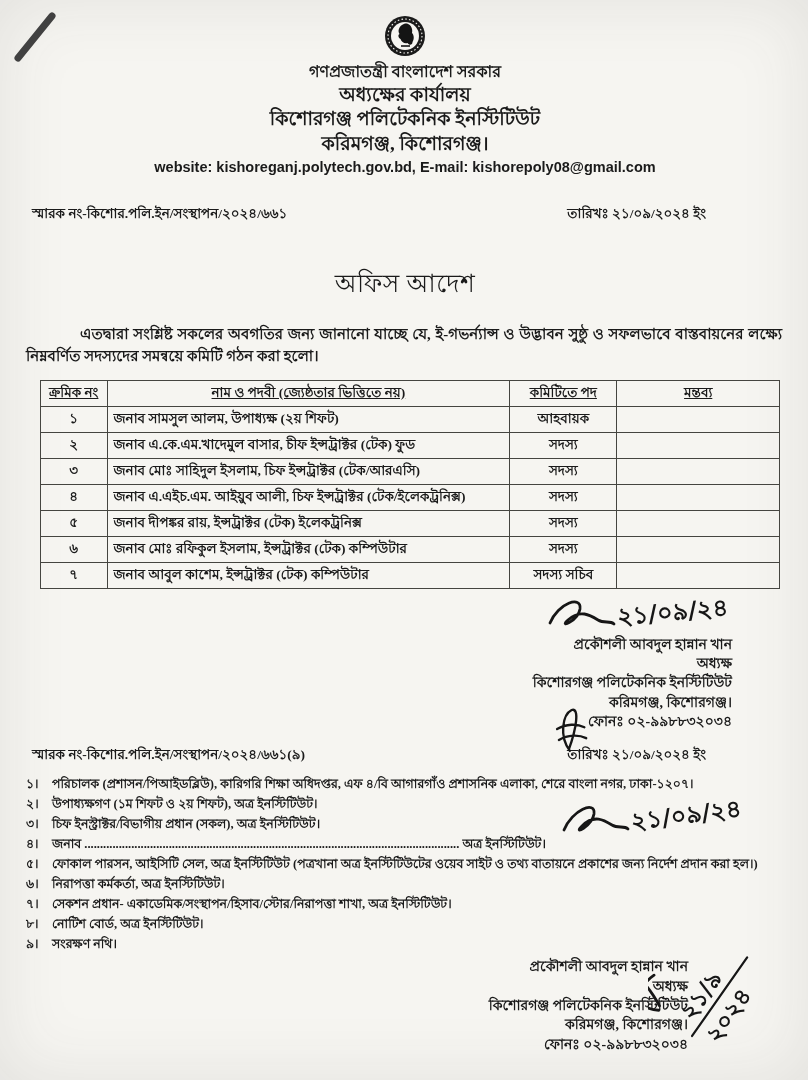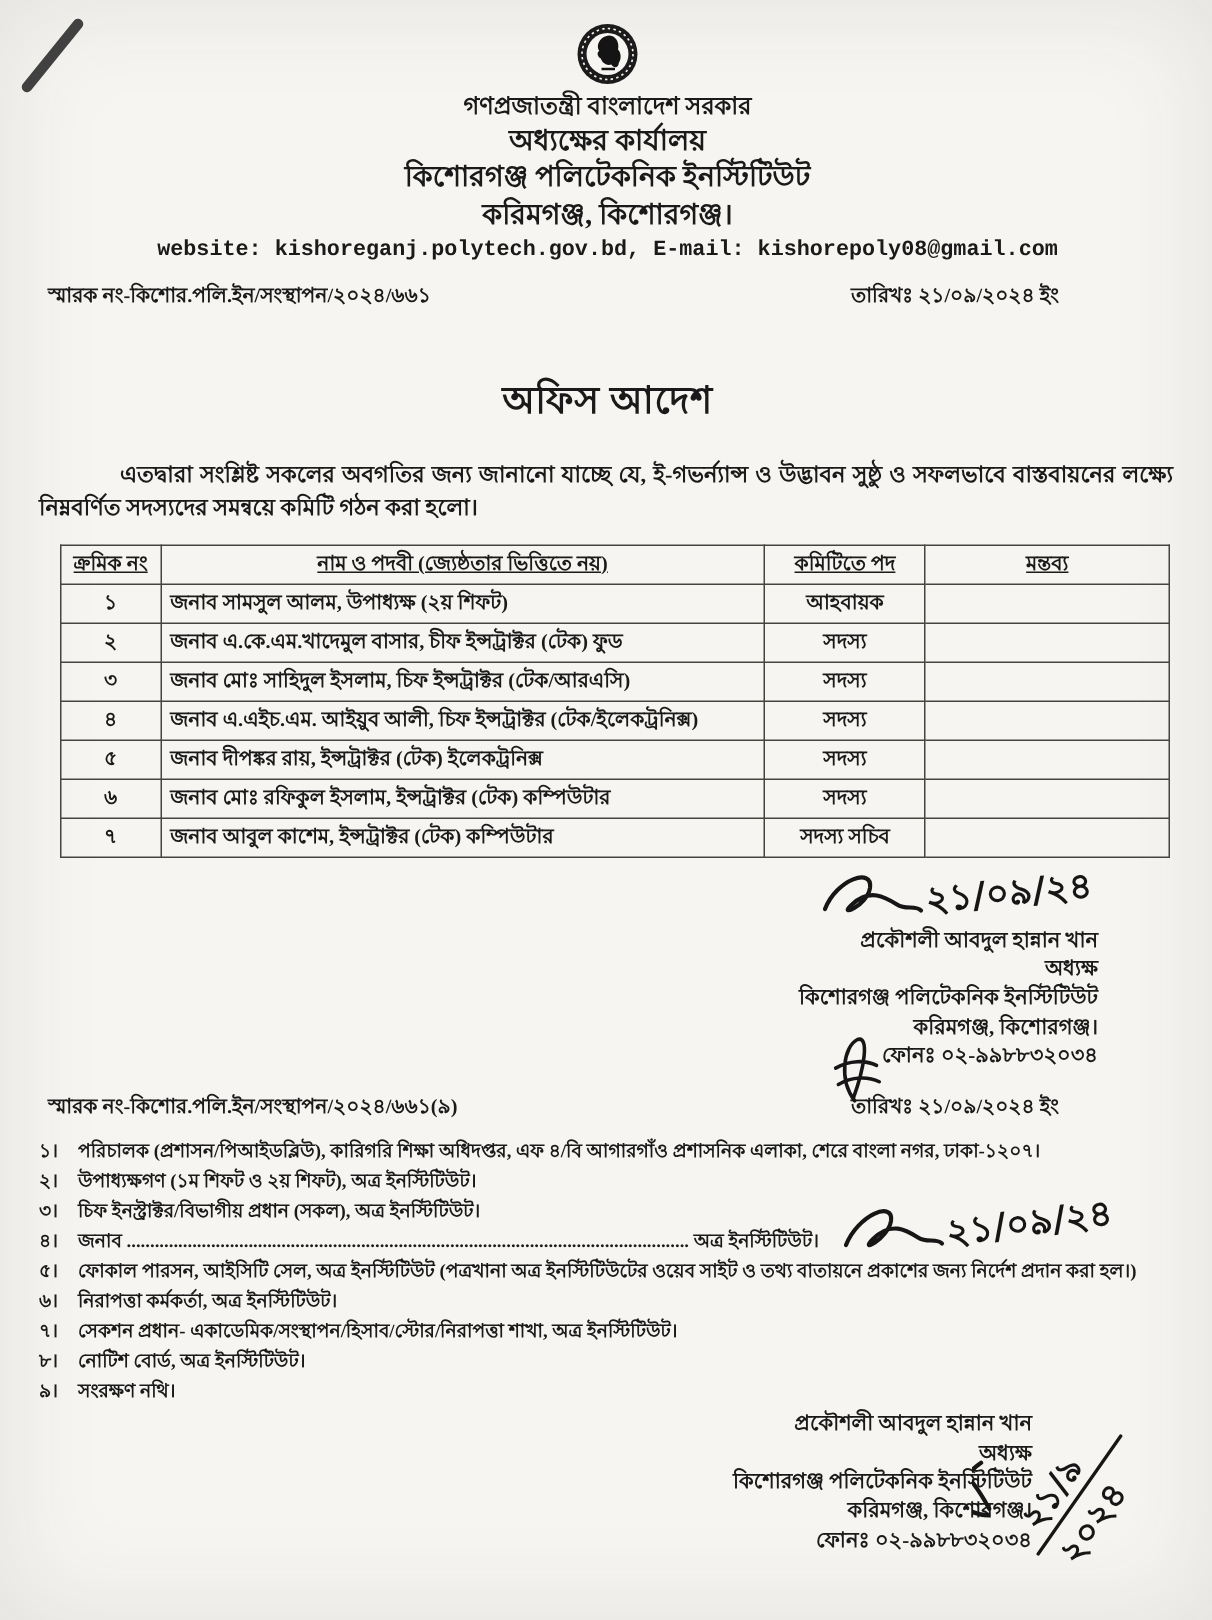--- a/index.html
+++ b/index.html
@@ -14,28 +14,28 @@
     color:#1a1a1a;
     -webkit-font-smoothing:antialiased;
   }
   .content{padding:12px 24px 0 26px;}
 
   
   .letterhead{text-align:center;line-height:1.3;}
   .emblem{display:block;margin:2px auto 2px auto;}
   .hl1{font-size:16px;font-weight:bold;}
   .hl{font-size:19px;font-weight:bold;}
-  .contact-line{font-size:14.5px;font-weight:bold;font-family:Liberation Mono, monospace;margin-top:1px;}
-
-  
-  .memo-row{display:flex;justify-content:space-between;font-size:13.5px;font-weight:bold;margin-top:9px;}
+  .contact-line{font-size:14.5px;font-weight:bold;font-family:Liberation Sans, sans-serif;margin-top:1px;}
+
+  
+  .memo-row{display:flex;justify-content:space-between;font-size:13.5px;font-weight:bold;margin-top:26px;}
   .memo-row .memo-ref{padding-left:6px;}
   .memo-row .memo-date{padding-right:78px;text-align:center;}
 
-  .doc-title{margin-top:38px;text-align:center;font-size:25px;font-weight:bold;letter-spacing:.5px;}
+  .doc-title{margin-top:38px;text-align:center;font-size:25px;font-weight:normal;letter-spacing:.5px;}
 
   .body-para{margin-top:16px;font-size:15px;font-weight:bold;line-height:1.5;text-align:justify;text-indent:54px;padding-right:2px;}
 
   
   table.committee{border-collapse:collapse;width:calc(100% - 18px);margin:12px 4px 0 14px;font-size:13.5px;font-weight:bold;table-layout:fixed;}
   table.committee th,table.committee td{border:1px solid #454540;padding:1px 6px;height:20px;overflow:hidden;white-space:nowrap;}
   table.committee th{font-weight:bold;text-decoration:underline;}
   .col-sl{width:9%;}.col-name{width:54.5%;}.col-role{width:14.5%;}.col-remark{width:22%;}
   td.c{text-align:center;}
 

